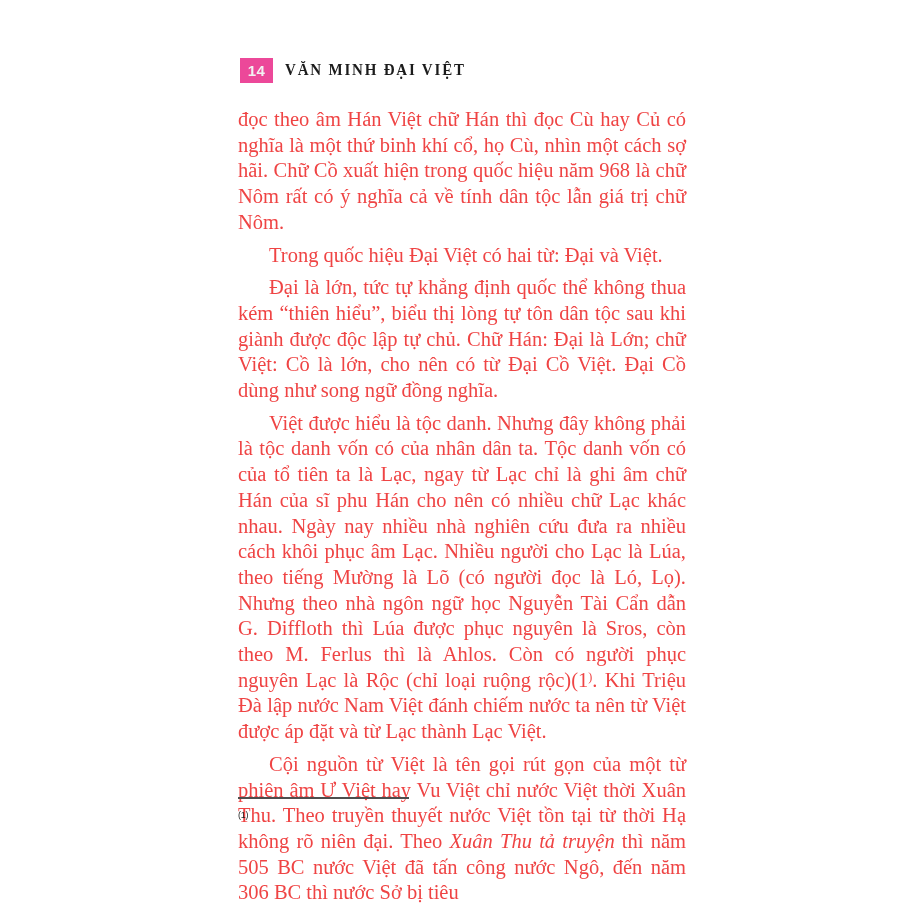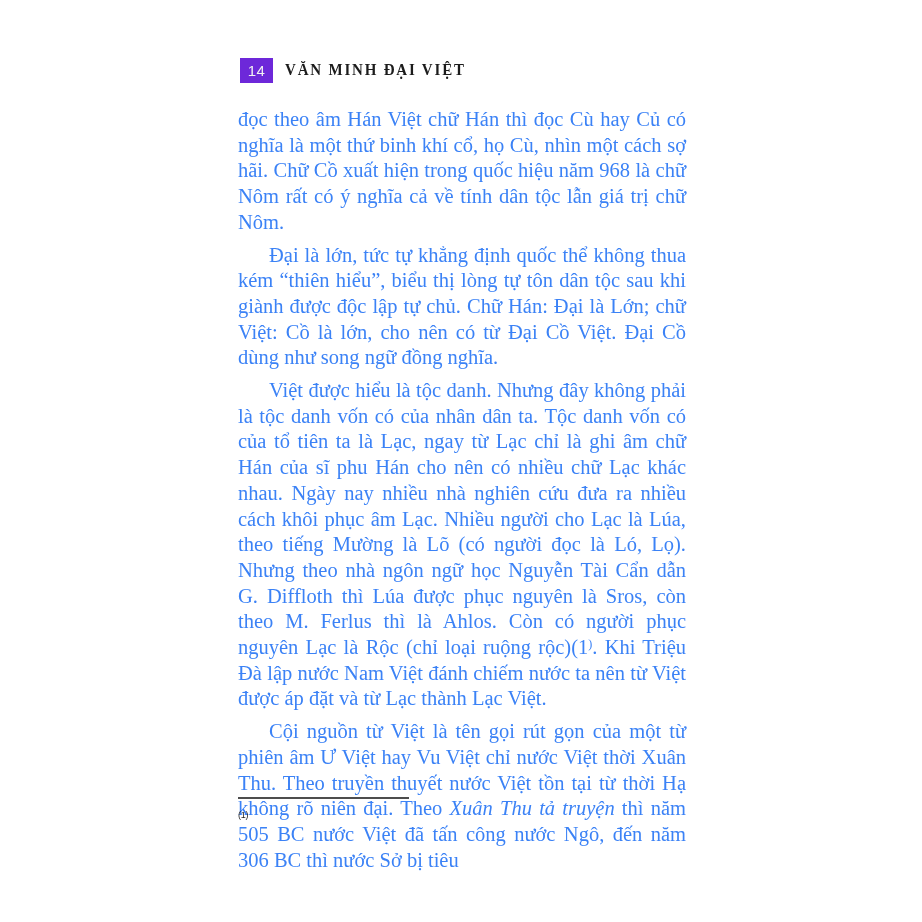--- a/index.html
+++ b/index.html
@@ -103,27 +103,28 @@
     top: -3px;
     font-size: 9px;
   }
 </style>
 </head>
 <body>
 
 <div class="page" style="background: rgb(255, 255, 255);">
 
   <header class="page-header">
-    <span class="pagenum-badge" style="background: #6d28d9; color: rgb(242, 242, 242);">14</span>
+    <span class="pagenum-badge" style="background: #ec4899; color: rgb(242, 242, 242); font-weight: bold;">14</span>
     <span class="book-title">VĂN MINH ĐẠI VIỆT</span>
   </header>
 
-  <main class="body-text" id="body-text" style="color: #3b82f6;">
+  <main class="body-text" id="body-text" style="color: #ef4444;">
 
   <p class="no-indent"><span>đọc theo âm Hán Việt chữ Hán thì đọc Cù hay Củ có nghĩa là một thứ binh khí cổ, họ Cù, nhìn một cách sợ hãi. Chữ Cồ xuất hiện trong quốc hiệu năm 968 là chữ Nôm rất có ý nghĩa cả về tính dân tộc lẫn giá trị chữ Nôm.</span></p>
+      <p><span>Trong quốc hiệu Đại Việt có hai từ: Đại và Việt.</span></p>
       <p><span>Đại là lớn, tức tự khẳng định quốc thể không thua kém “thiên hiểu”, biểu thị lòng tự tôn dân tộc sau khi giành được độc lập tự chủ. Chữ Hán: Đại là Lớn; chữ Việt: Cồ là lớn, cho nên có từ Đại Cồ Việt. Đại Cồ dùng như song ngữ đồng nghĩa.</span></p>
       <p><span>Việt được hiểu là tộc danh. Nhưng đây không phải là tộc danh vốn có của nhân dân ta. Tộc danh vốn có của tổ tiên ta là Lạc, ngay từ Lạc chỉ là ghi âm chữ Hán của sĩ phu Hán cho nên có nhiều chữ Lạc khác nhau. Ngày nay nhiều nhà nghiên cứu đưa ra nhiều cách khôi phục âm Lạc. Nhiều người cho Lạc là Lúa, theo tiếng Mường là Lõ (có người đọc là Ló, Lọ). Nhưng theo nhà ngôn ngữ học Nguyễn Tài Cẩn dẫn G. Diffloth thì Lúa được phục nguyên là Sros, còn theo M. Ferlus thì là Ahlos. Còn có người phục nguyên Lạc là Rộc (chỉ loại ruộng rộc)(1</span><sup>)</sup><span>. Khi Triệu Đà lập nước Nam Việt đánh chiếm nước ta nên từ Việt được áp đặt và từ Lạc thành Lạc Việt.</span></p>
       <p><span>Cội nguồn từ Việt là tên gọi rút gọn của một từ phiên âm Ư Việt hay Vu Việt chỉ nước Việt thời Xuân Thu. Theo truyền thuyết nước Việt tồn tại từ thời Hạ không rõ niên đại. Theo </span><span style="font-style: italic;">Xuân Thu tả truyện</span><span> thì năm 505 BC nước Việt đã tấn công nước Ngô, đến năm 306 BC thì nước Sở bị tiêu</span></p>
     </main>
 
   <footer class="footnote-area">
     <div class="footnote-rule" style="background: rgb(77, 77, 77);"></div>
     <div class="footnote">
       <span class="fn-marker">(1)</span>
     </div>

